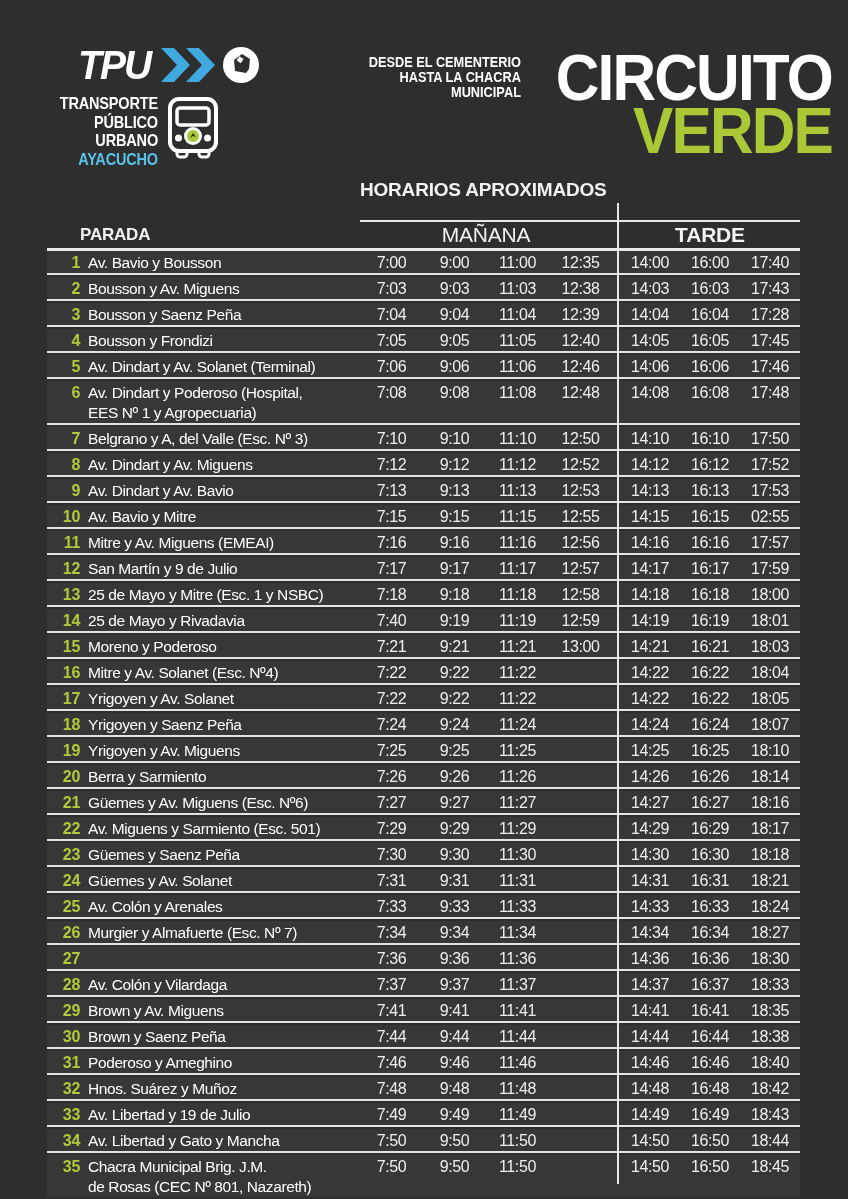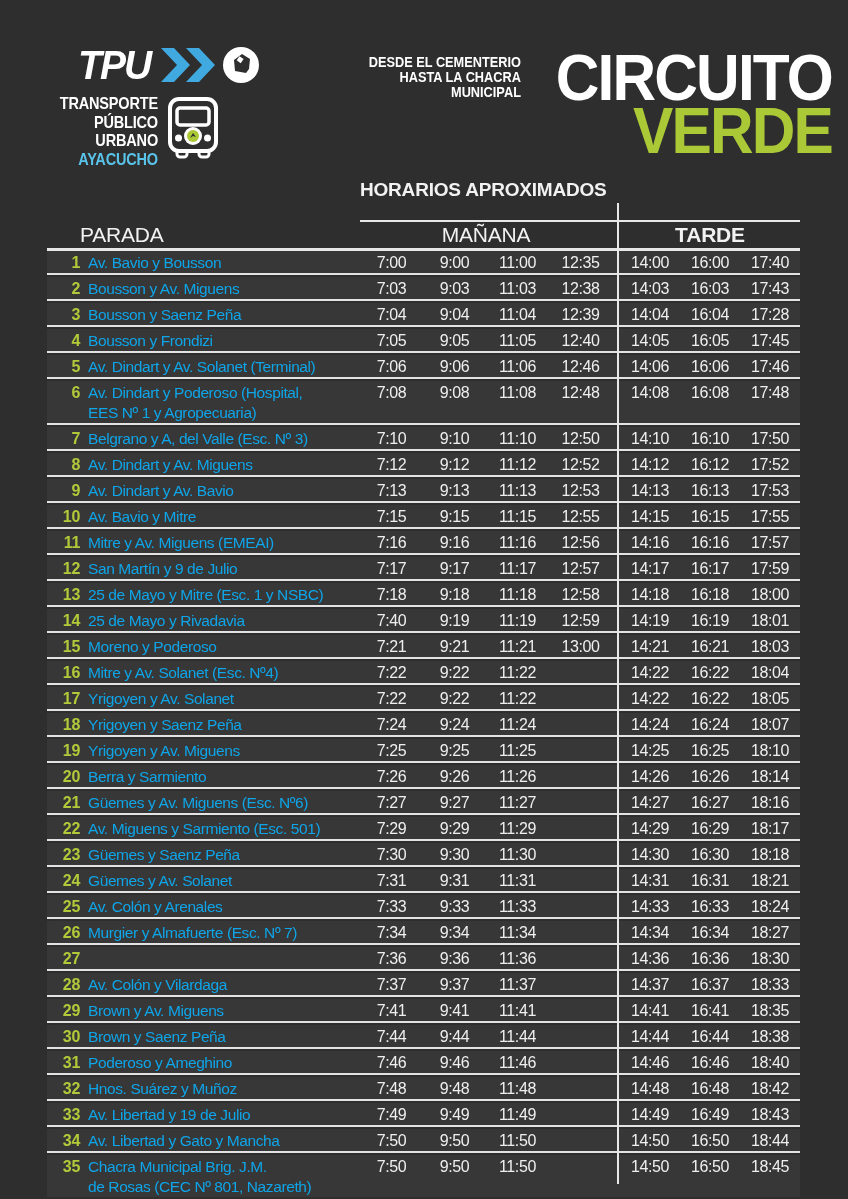--- a/index.html
+++ b/index.html
@@ -24,32 +24,32 @@
   .route-t1{font-size:65px;line-height:51px;font-weight:bold;letter-spacing:-2px;color:#fff;
     transform:scaleX(.93);transform-origin:right top;}
   .route-t2{font-size:65px;line-height:55px;font-weight:bold;letter-spacing:-2px;color:#abc837;
     transform:scaleX(.93);transform-origin:right top;}
   
   .ttable{position:absolute;left:47px;top:180px;width:753px;
     --cols:33px 8px 1fr 63px 63px 63px 63px 8px 60px 60px 60px;}
   .thead{display:grid;grid-template-columns:var(--cols);}
   .h-horarios{grid-column:4/12;grid-row:1;text-align:left;font-size:19px;font-weight:bold;
     line-height:20px;padding-bottom:20px;border-bottom:2px solid #e8e8e8;letter-spacing:-.2px;}
-  .h-parada{grid-column:1/4;grid-row:2;align-self:end;font-size:21px;font-weight:normal;
+  .h-parada{grid-column:1/4;grid-row:2;align-self:end;font-size:17px;font-weight:bold;
     padding-left:33px;line-height:26px;letter-spacing:-.2px;}
   .h-manana{grid-column:4/8;grid-row:2;text-align:center;font-size:21px;font-weight:normal;line-height:26px;letter-spacing:-.2px;}
   .h-tarde{grid-column:9/12;grid-row:2;text-align:center;font-size:21px;font-weight:bold;line-height:26px;letter-spacing:-.2px;}
   .thick-line{height:3px;background:#e8e8e8;}
   .rows{position:relative;}
   .row{display:grid;grid-template-columns:var(--cols);background:#373737;
     border-bottom:2px solid #e3e3e3;margin-bottom:2px;padding-top:2px;align-items:start;
     font-size:16px;line-height:20px;min-height:20px;}
   .rows .row:last-child{border-bottom:none;margin-bottom:3px;}
   .c-num{grid-column:1;text-align:right;color:#b2ca39;font-weight:bold;letter-spacing:-.3px;}
-  .c-name{grid-column:3;color:#0ea5e9;white-space:pre-line;font-size:15.5px;letter-spacing:-.4px;}
+  .c-name{grid-column:3;color:#ffffff;white-space:pre-line;font-size:15.5px;letter-spacing:-.4px;}
   .c-m1{grid-column:4}.c-m2{grid-column:5}.c-m3{grid-column:6}.c-m4{grid-column:7}
   .c-t1{grid-column:9}.c-t2{grid-column:10}.c-t3{grid-column:11}
   .time{text-align:center;color:#efefef;letter-spacing:-.4px;}
   .vdivider{position:absolute;left:570px;top:23px;bottom:16px;width:2px;background:#e8e8e8;}
 </style>
 </head>
 <body>
 
 <div class="page">
 
@@ -217,21 +217,21 @@
 
   <div class="row">
     <span class="c-num">10</span>
     <span class="c-name">Av. Bavio y Mitre</span>
     <span class="time c-m1">7:15</span>
     <span class="time c-m2">9:15</span>
     <span class="time c-m3">11:15</span>
     <span class="time c-m4">12:55</span>
     <span class="time c-t1">14:15</span>
     <span class="time c-t2">16:15</span>
-    <span class="time c-t3">17:55</span>
+    <span class="time c-t3">02:55</span>
   </div>
 
   <div class="row">
     <span class="c-num">11</span>
     <span class="c-name">Mitre y Av. Miguens (EMEAI)</span>
     <span class="time c-m1">7:16</span>
     <span class="time c-m2">9:16</span>
     <span class="time c-m3">11:16</span>
     <span class="time c-m4">12:56</span>
     <span class="time c-t1">14:16</span>

